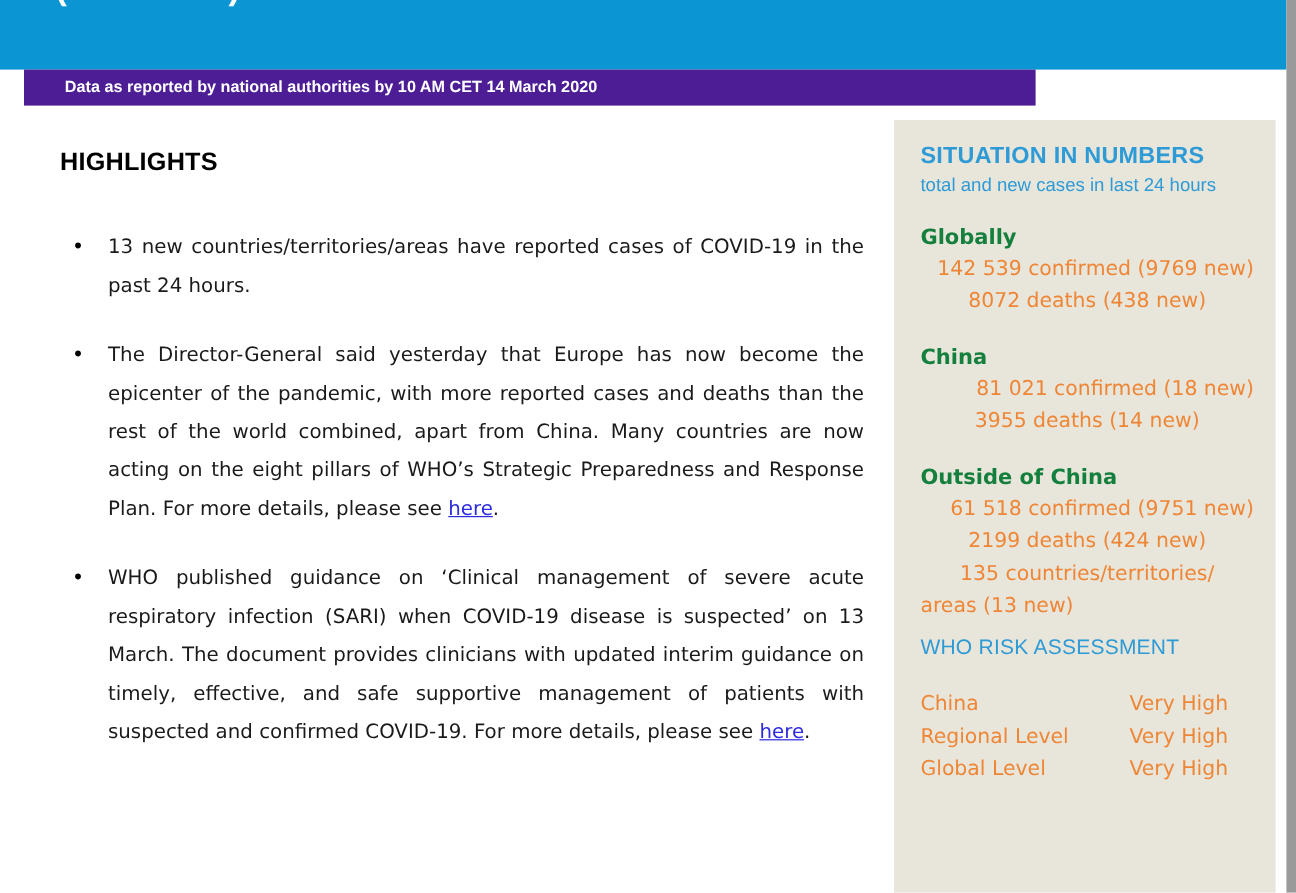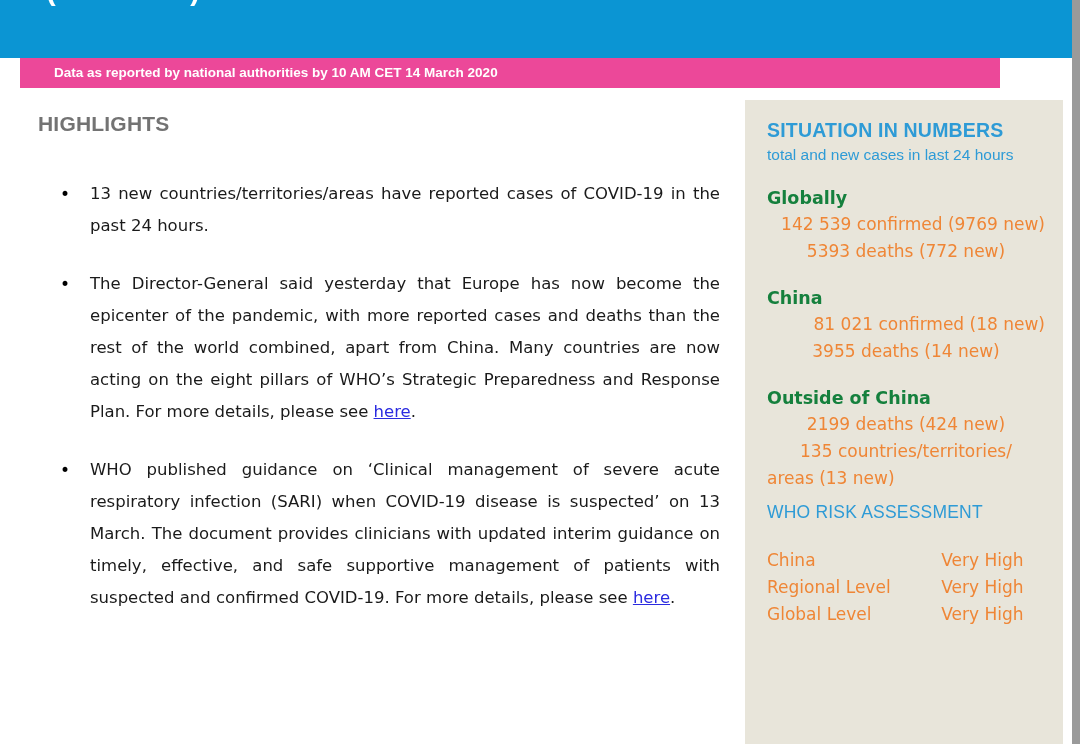--- a/index.html
+++ b/index.html
@@ -59,47 +59,47 @@
     color: #ffffff;
     white-space: nowrap;
     letter-spacing: 0.1px;
   }
 
   
   #data-bar {
     position: absolute;
     left: 20px;
     top: 58px;
-    width: 980px;
+    width: 843px;
     height: 30px;
-    background: #ec4899;
+    background: #4c1d95;
   }
   #data-bar-text {
     position: absolute;
     left: 34px;
     top: 7px;
     font-size: 13.5px;
     font-weight: bold;
     color: #ffffff;
     white-space: nowrap;
   }
 
   
   #highlights-col {
     position: absolute;
     left: 20px;
     top: 100px;
     width: 710px;
   }
   #highlights-heading {
-    margin: 0;
+    margin: 12px;
     padding: 12px 0 0 18px;
     font-size: 21px;
     font-weight: bold;
-    color: #737373;
+    color: #000000;
     letter-spacing: 0.2px;
   }
   .bullet-list {
     margin: 0;
     padding: 0;
     list-style: none;
   }
   .bullet-item {
     position: relative;
     margin: 0 0 26px 0;
@@ -228,31 +228,32 @@
 
   <div id="sidebar">
     <div id="sidebar-inner">
 
       <div class="sb-heading">SITUATION IN NUMBERS</div>
       <div class="sb-subheading">total and new cases in last 24 hours</div>
 
       <div class="sb-group">
         <div class="sb-group-title">Globally</div>
         <div class="sb-stat">142 539 confirmed (9769 new)</div>
-        <div class="sb-stat center">5393 deaths (772 new)</div>
+        <div class="sb-stat center">8072 deaths (438 new)</div>
       </div>
 
       <div class="sb-group">
         <div class="sb-group-title">China</div>
         <div class="sb-stat">81 021 confirmed (18 new)</div>
         <div class="sb-stat center">3955 deaths (14 new)</div>
       </div>
 
       <div class="sb-group">
         <div class="sb-group-title">Outside of China</div>
+        <div class="sb-stat">61 518 confirmed (9751 new)</div>
         <div class="sb-stat center">2199 deaths (424 new)</div>
         <div class="sb-stat center">135 countries/territories/</div>
         <div class="sb-stat right-ind">areas (13 new)</div>
       </div>
 
       <div id="risk-heading">WHO RISK ASSESSMENT</div>
 
       <table id="risk-table">
         <tbody>
           <tr>

